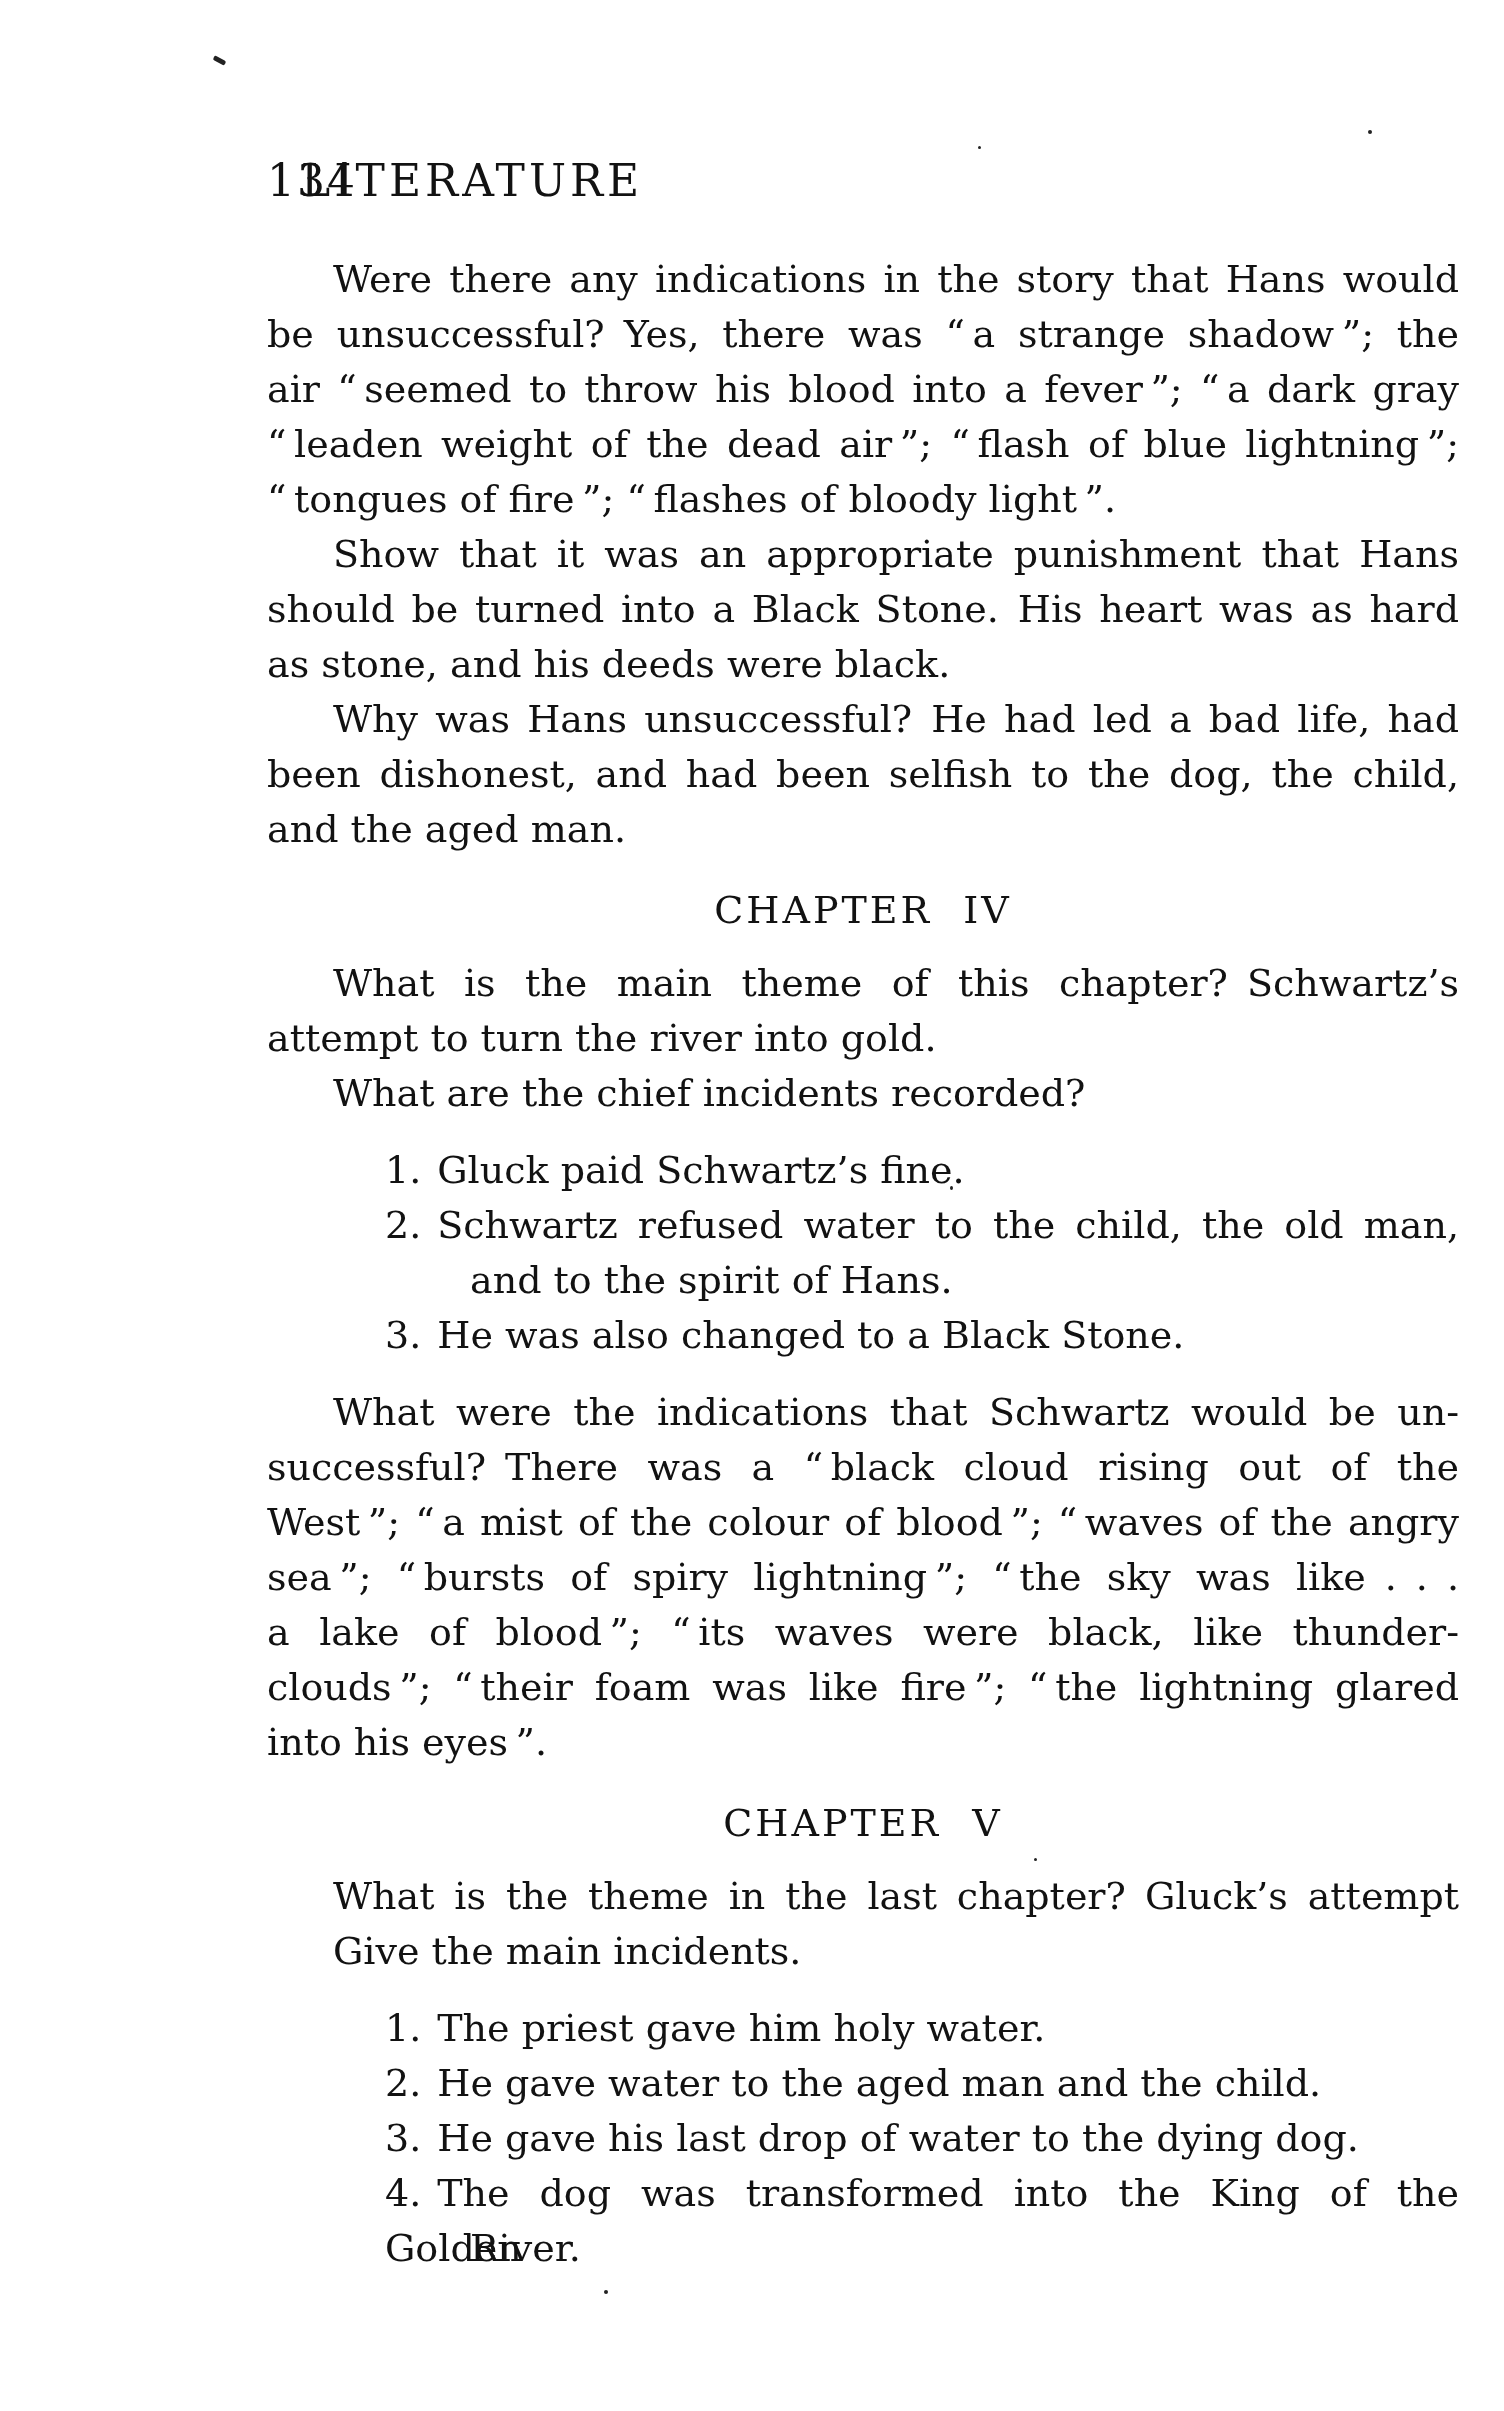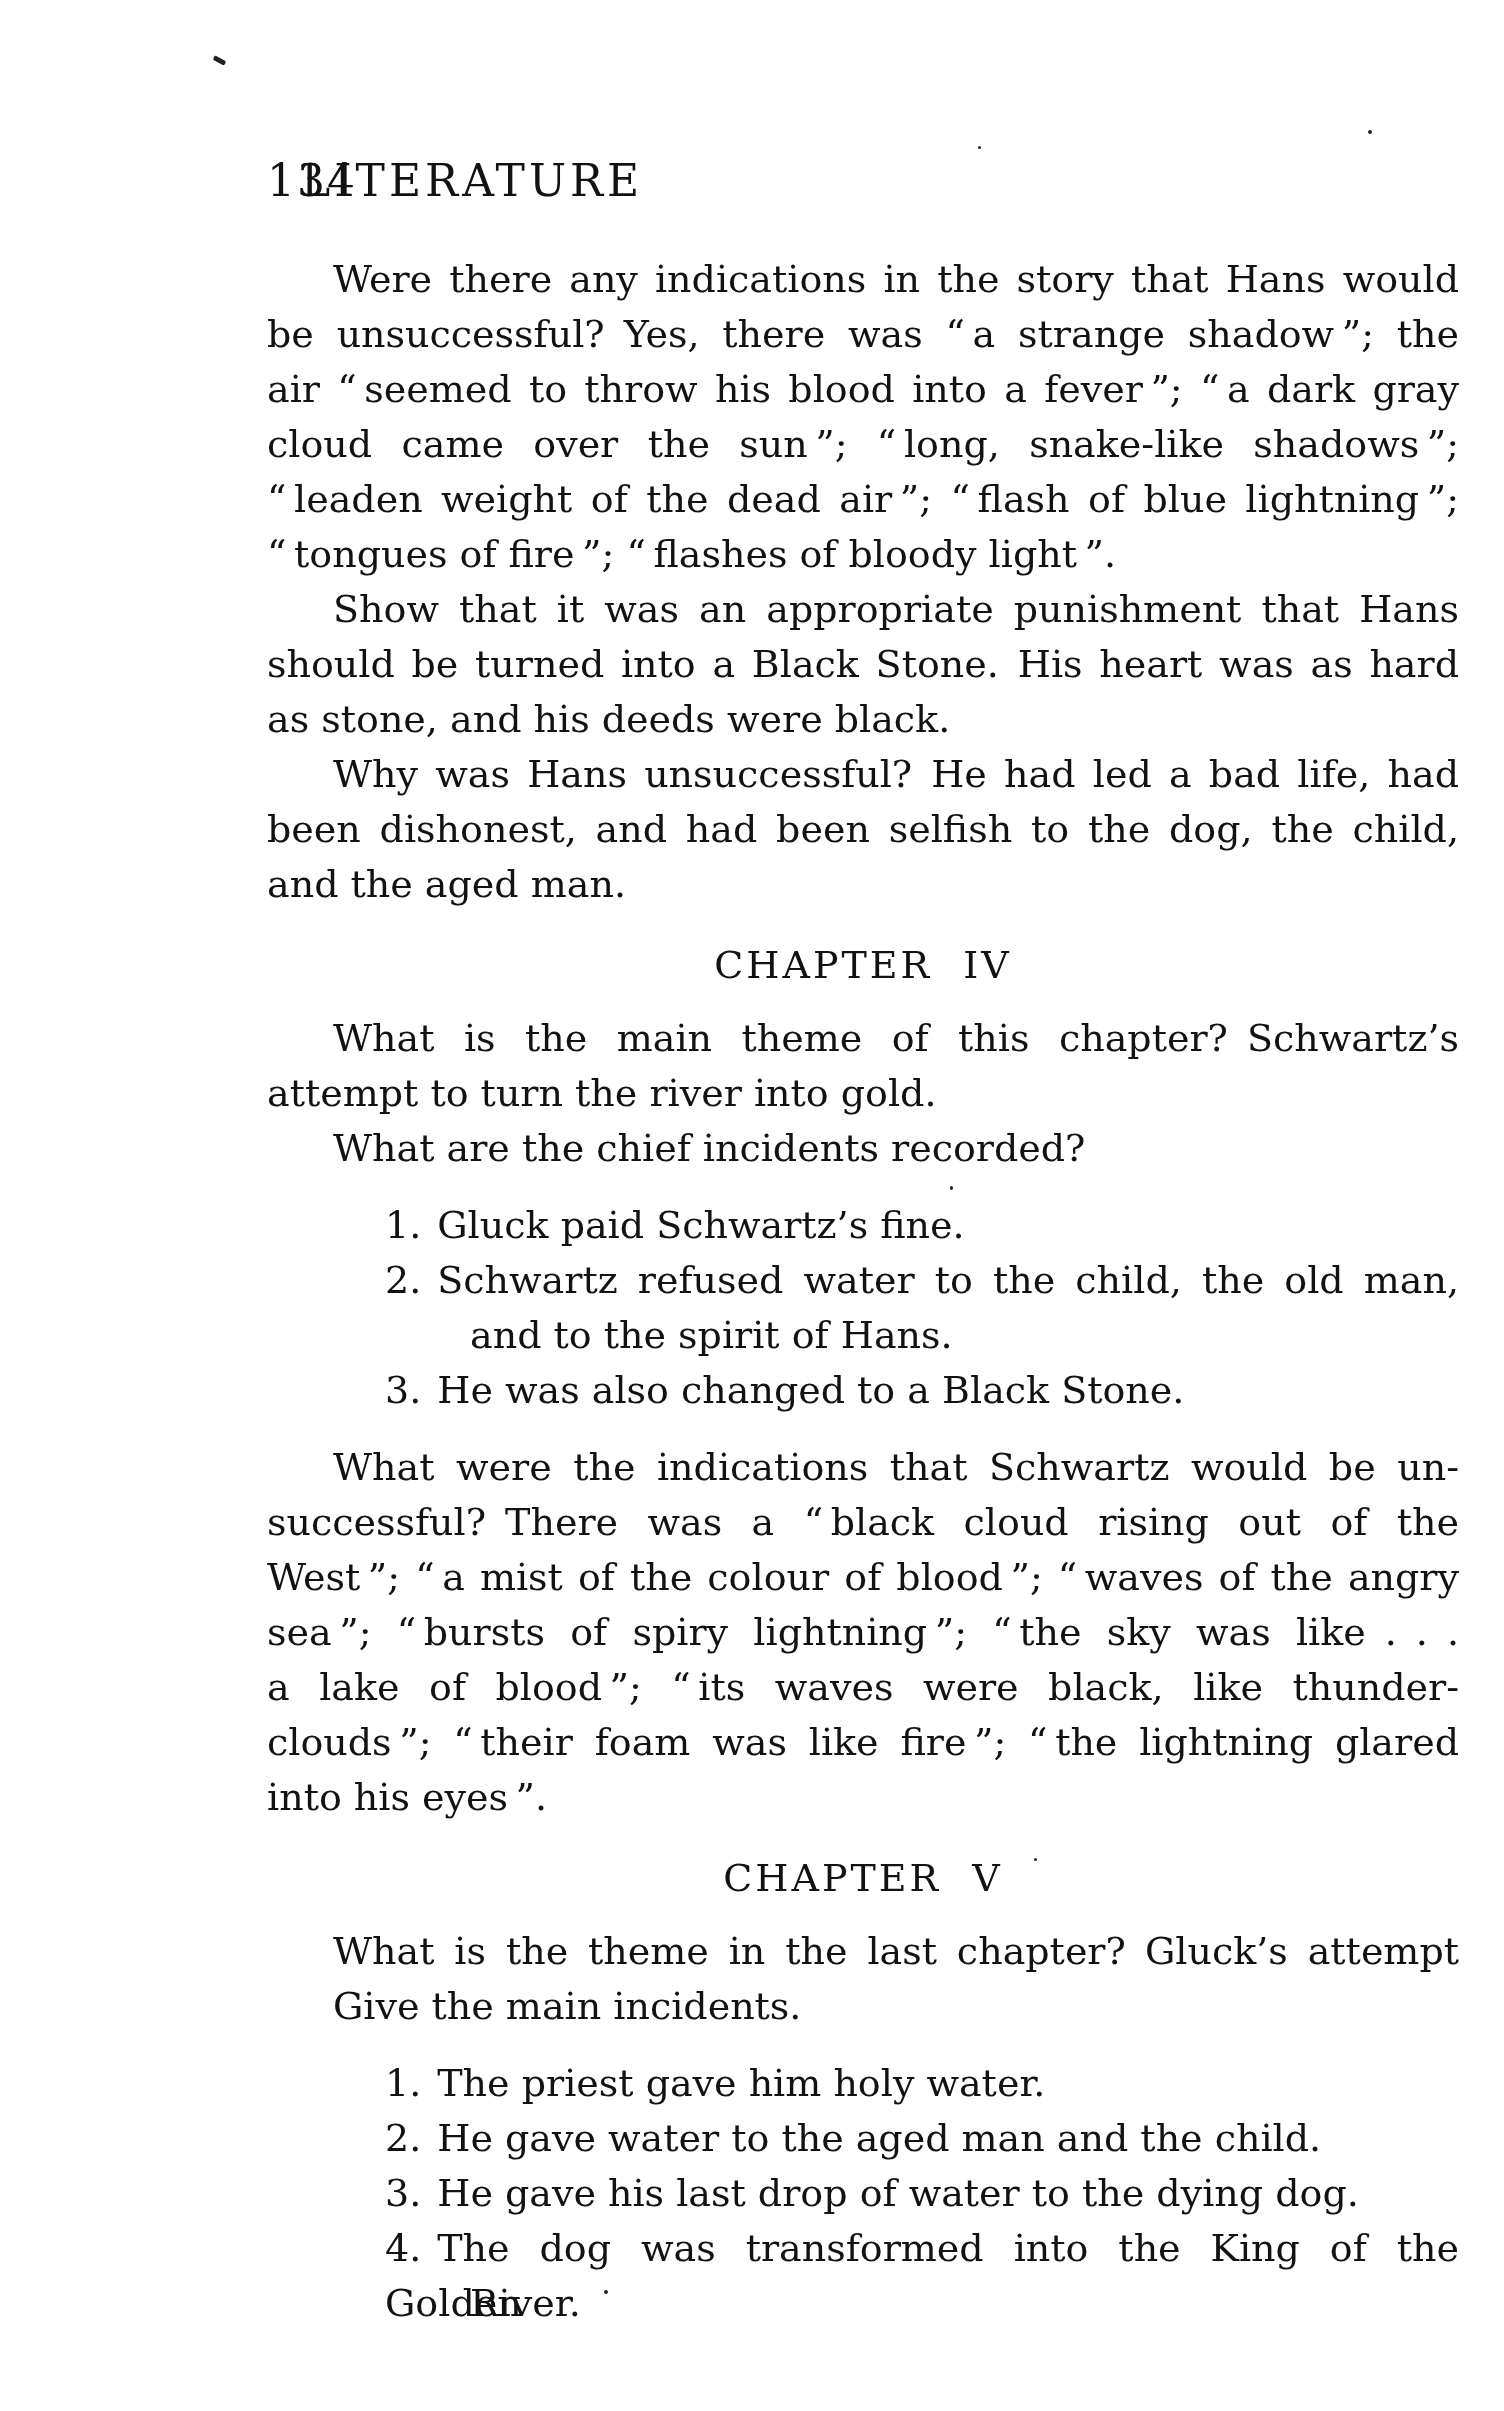--- a/index.html
+++ b/index.html
@@ -94,21 +94,20 @@
 <body>
 
 <div class="page">
   <div class="header-num">134</div>
   <div class="header-title">LITERATURE</div>
   <div class="column" id="text-column">
       <div class="para">
         <div class="line ind">Were there any indications in the story that Hans would</div>
         <div class="line">be unsuccessful? Yes, there was “ a strange shadow ”; the</div>
         <div class="line">air “ seemed to throw his blood into a fever ”; “ a dark gray</div>
-        <div class="line">cloud came over the sun ”; “ long, snake-like shadows ”;</div>
         <div class="line">“ leaden weight of the dead air ”; “ flash of blue lightning ”;</div>
         <div class="line noj">“ tongues of fire ”; “ flashes of bloody light ”.</div>
       </div>
       <div class="para">
         <div class="line ind">Show that it was an appropriate punishment that Hans</div>
         <div class="line">should be turned into a Black Stone. His heart was as hard</div>
         <div class="line noj">as stone, and his deeds were black.</div>
       </div>
       <div class="para">
         <div class="line ind">Why was Hans unsuccessful? He had led a bad life, had</div>

